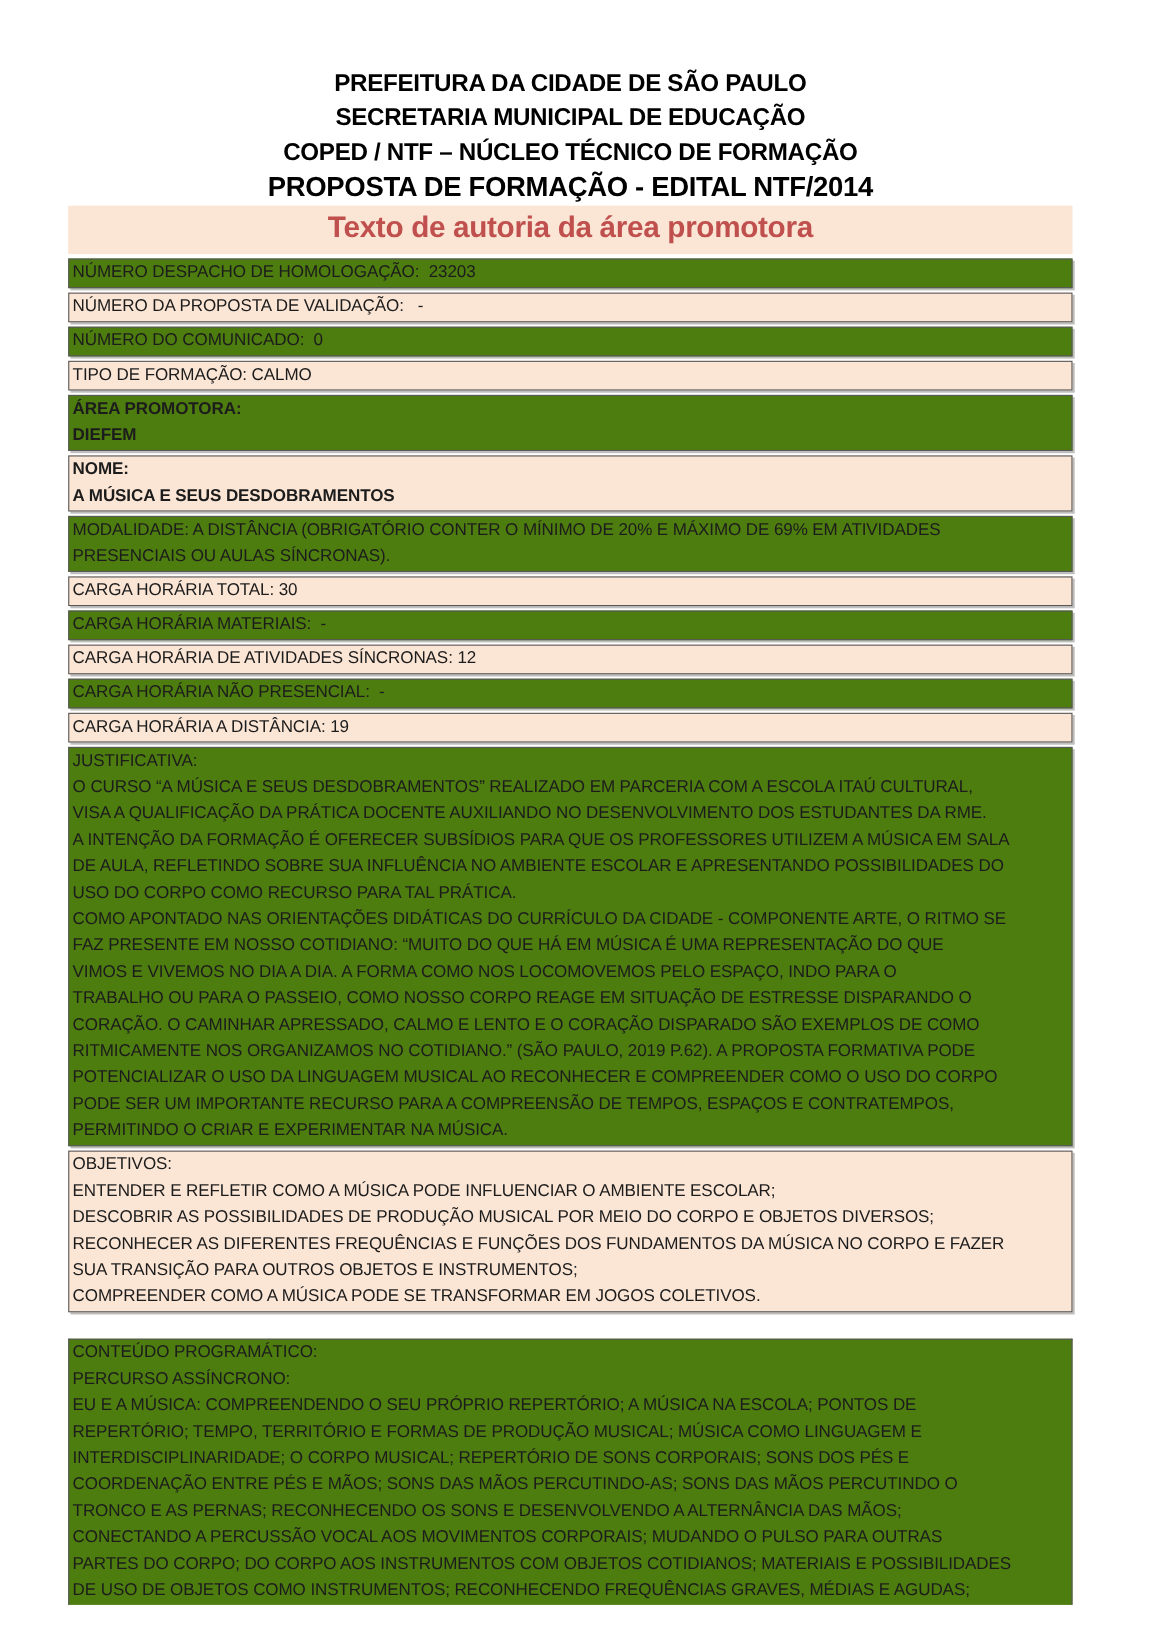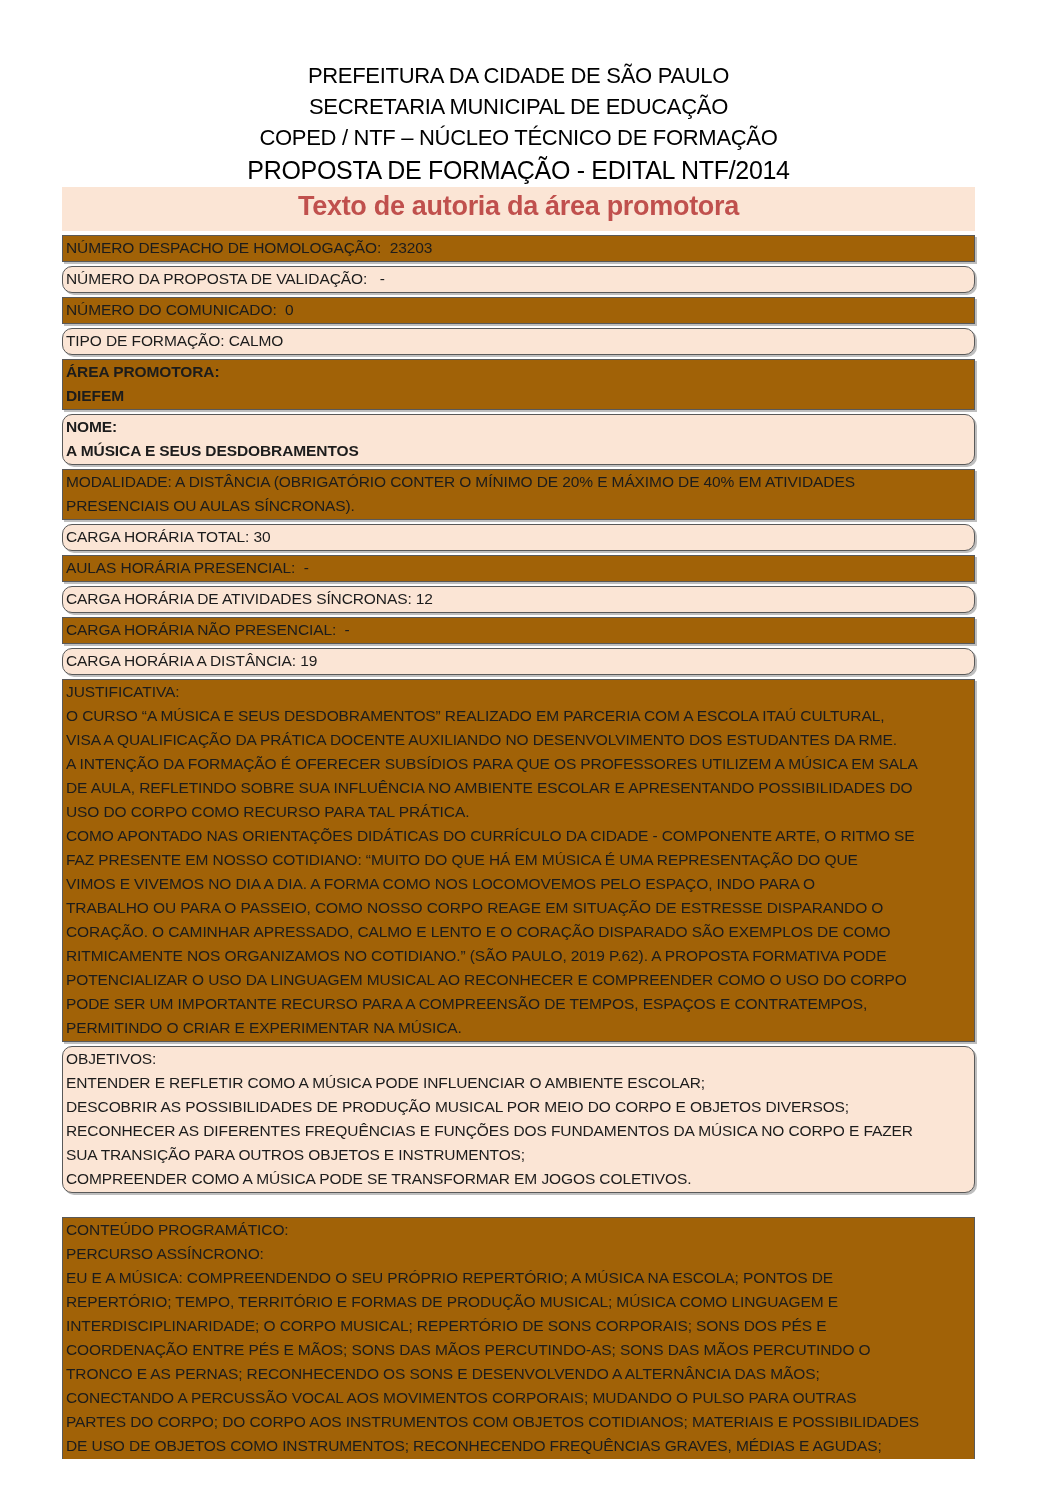--- a/index.html
+++ b/index.html
@@ -19,51 +19,51 @@
   }
   .page {
     padding: 60px 0 0 62px;
     width: 975px; 
   }
   .content { width: 913px; }
   .doc-header { text-align: center; color: #000; }
   .h-line {
     font-size: 22px;
     line-height: 31px;
-    font-weight: normal;
+    font-weight: bold;
     letter-spacing: -0.3px;
   }
   .h-line-big {
     font-size: 25px;
     line-height: 34px;
   }
   .banner {
     height: 44px;
     line-height: 38px;
     background: var(--peach);
     color: var(--banner_red);
     text-align: center;
     font-weight: bold;
     font-size: 27px;
     letter-spacing: -0.3px;
     margin-bottom: 4px;
   }
   .row {
     border: 1.5px solid var(--border_gray);
     box-shadow: 2px 2px 0 var(--shadow_gray);
-    background: #a16207;
+    background: #4d7c0f;
     padding: 0 6px 1px 3px;
     margin-bottom: 4px;
     font-size: 15.5px;
     line-height: 24px;
     letter-spacing: -0.1px;
     white-space: pre-wrap;
     color: var(--text);
   }
-  .row.shade { background: var(--peach); border-radius: 10px; }
+  .row.shade { background: var(--peach); }
   .row.bold { font-weight: bold; }
   .row.cut { border-bottom: none; box-shadow: none; margin-top: 24px; }
 </style>
 </head>
 <body>
 
 <div class="page">
   <div class="content">
 
     <div class="doc-header">
@@ -79,24 +79,24 @@
 
     <div id="rows">
         <div class="row">NÚMERO DESPACHO DE HOMOLOGAÇÃO:  23203</div>
         <div class="row shade">NÚMERO DA PROPOSTA DE VALIDAÇÃO:   -</div>
         <div class="row">NÚMERO DO COMUNICADO:  0</div>
         <div class="row shade">TIPO DE FORMAÇÃO: CALMO</div>
         <div class="row bold">ÁREA PROMOTORA:
 DIEFEM</div>
         <div class="row shade bold">NOME:
 A MÚSICA E SEUS DESDOBRAMENTOS</div>
-        <div class="row">MODALIDADE: A DISTÂNCIA (OBRIGATÓRIO CONTER O MÍNIMO DE 20% E MÁXIMO DE 40% EM ATIVIDADES
+        <div class="row">MODALIDADE: A DISTÂNCIA (OBRIGATÓRIO CONTER O MÍNIMO DE 20% E MÁXIMO DE 69% EM ATIVIDADES
 PRESENCIAIS OU AULAS SÍNCRONAS).</div>
         <div class="row shade">CARGA HORÁRIA TOTAL: 30</div>
-        <div class="row">AULAS HORÁRIA PRESENCIAL:  -</div>
+        <div class="row">CARGA HORÁRIA MATERIAIS:  -</div>
         <div class="row shade">CARGA HORÁRIA DE ATIVIDADES SÍNCRONAS: 12</div>
         <div class="row">CARGA HORÁRIA NÃO PRESENCIAL:  -</div>
         <div class="row shade">CARGA HORÁRIA A DISTÂNCIA: 19</div>
         <div class="row">JUSTIFICATIVA:
 O CURSO “A MÚSICA E SEUS DESDOBRAMENTOS” REALIZADO EM PARCERIA COM A ESCOLA ITAÚ CULTURAL,
 VISA A QUALIFICAÇÃO DA PRÁTICA DOCENTE AUXILIANDO NO DESENVOLVIMENTO DOS ESTUDANTES DA RME.
 A INTENÇÃO DA FORMAÇÃO É OFERECER SUBSÍDIOS PARA QUE OS PROFESSORES UTILIZEM A MÚSICA EM SALA
 DE AULA, REFLETINDO SOBRE SUA INFLUÊNCIA NO AMBIENTE ESCOLAR E APRESENTANDO POSSIBILIDADES DO
 USO DO CORPO COMO RECURSO PARA TAL PRÁTICA.
 COMO APONTADO NAS ORIENTAÇÕES DIDÁTICAS DO CURRÍCULO DA CIDADE - COMPONENTE ARTE, O RITMO SE

